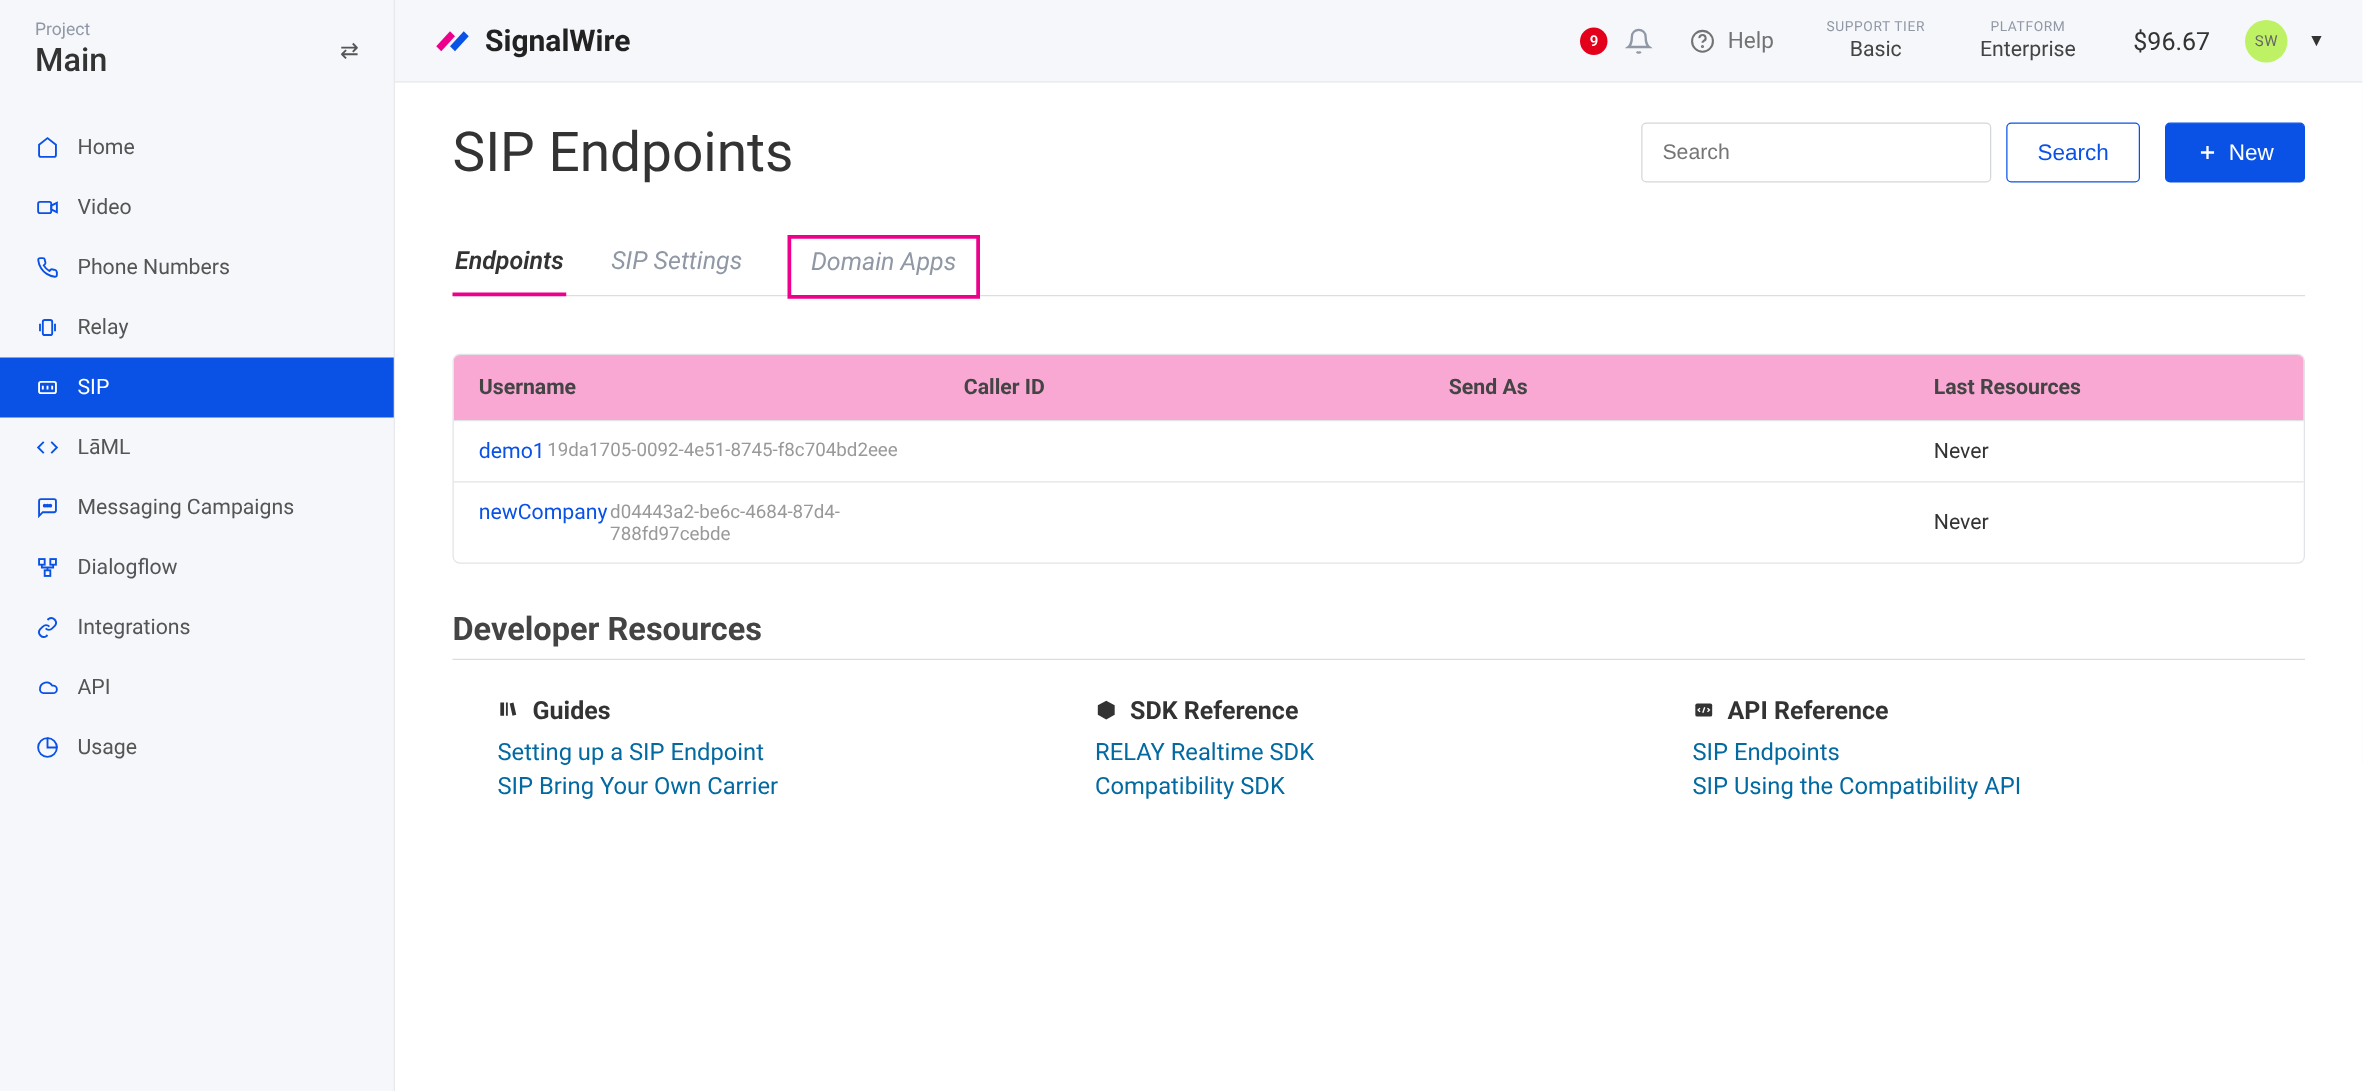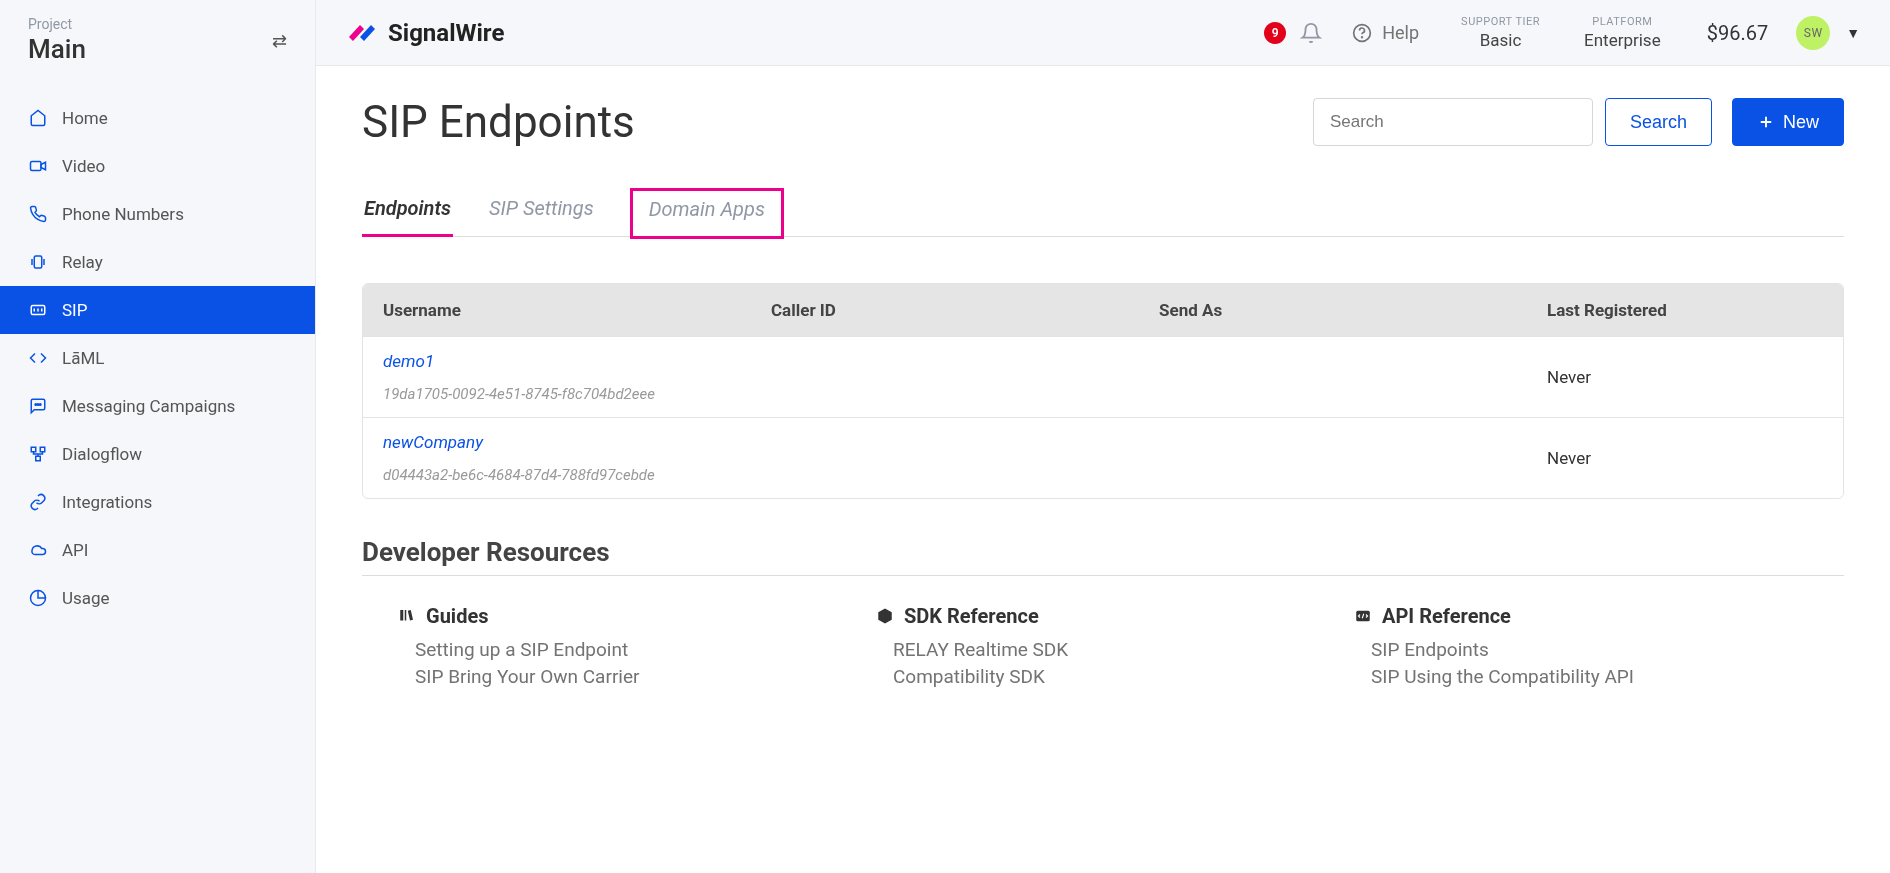--- a/index.html
+++ b/index.html
@@ -42,31 +42,31 @@
 .btn { height:48px; padding:0 24px; border-radius:4px; font-size:18px; cursor:pointer; display:inline-flex; align-items:center; gap:8px; }
 .btn-outline { background:#fff; border:1px solid #0a52e6; color:#0a52e6; margin-right:20px; }
 .btn-primary { background:#0a52e6; border:1px solid #0a52e6; color:#fff; }
 
 .tabs { display:flex; border-bottom:1px solid #ddd; gap:34px; margin-bottom:46px;font-style:italic; }
 .tab { padding:8px 2px 14px; font-size:20px; color:#9098a5; cursor:pointer; border-bottom:3px solid transparent; margin-bottom:-1px; }
 .tab.active { color:#333; font-weight:600; border-bottom-color:#ec008c; }
 .tab.highlighted { border:3px solid #ec008c; padding:6px 16px 12px; margin-bottom:-3px; }
 
 .table { border:1px solid #e1e3e6; border-radius:6px; overflow:hidden; }
-.thead { display:grid; grid-template-columns:380px 380px 380px 1fr; background:#e5e5e5; padding:16px 20px; font-size:17px; font-weight:700; color:#444; gap:8px; }
+.thead { display:grid; grid-template-columns:380px 380px 380px 1fr; background:#f9a8d4; padding:16px 20px; font-size:17px; font-weight:700; color:#444; gap:8px; }
 .trow { display:grid; grid-template-columns:380px 380px 380px 1fr; padding:14px 20px; border-top:1px solid #e1e3e6; font-size:17px; gap:8px; align-items:center; }
-.trow .usr { display:flex; flex-direction:column; gap:14px;font-style:italic; }
+.trow .usr { display:flex; flex-direction:row; gap:2px; }
 .usr-name { color:#0a52e6; cursor:pointer; }
 .usr-uuid { color:#999; font-size:15px; }
 
 .dev-title { font-size:26px; color:#444; margin:38px 0 8px; }
 .dev-hr { border:none; border-top:1px solid #ddd; margin-bottom:28px; }
 .dev-grid { display:grid; grid-template-columns:repeat(3,1fr); gap:24px; padding:0 36px; }
 .dev-col h4 { font-size:20px; font-weight:700; color:#333; display:flex; align-items:center; gap:10px; margin-bottom:10px; }
-.dev-col a { display:block; color:#737373; font-size:19px; text-decoration:none; margin:4px 17px; cursor:pointer; }
+.dev-col a { display:block; color:#0369a1; font-size:19px; text-decoration:none; margin:4px 0; cursor:pointer; }
 
 svg { display:block; }
 </style>
 </head>
 <body>
 
 <div class="app">
 
   <aside class="sidebar">
     <div class="sb-header">
@@ -234,21 +234,21 @@
           <div class="tab active">Endpoints</div>
           <div class="tab">SIP Settings</div>
           <div class="tab highlighted">Domain Apps</div>
         </div>
 
       <div class="table">
         <div class="thead" id="thead">
             <div>Username</div>
             <div>Caller ID</div>
             <div>Send As</div>
-            <div>Last Registered</div>
+            <div>Last Resources</div>
           </div>
         <div id="tbody">
             <div class="trow">
               <div class="usr">
                 <span class="usr-name">demo1</span>
                 <span class="usr-uuid">19da1705-0092-4e51-8745-f8c704bd2eee</span>
               </div>
               <div></div>
               <div></div>
               <div>Never</div>

